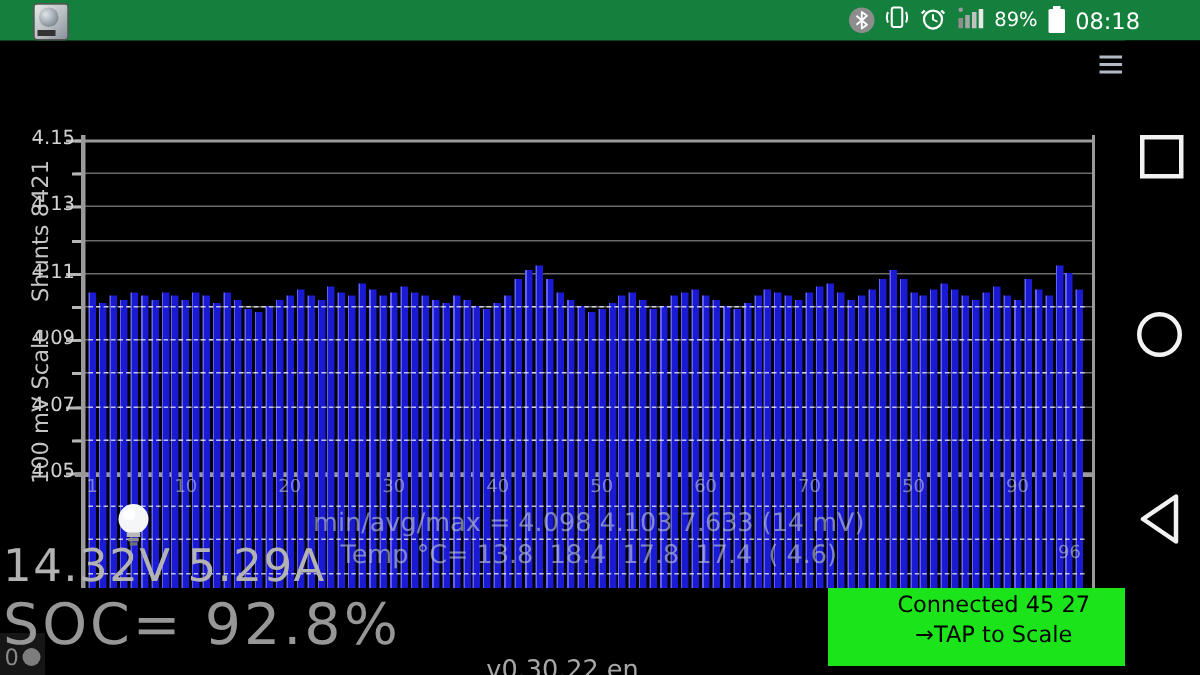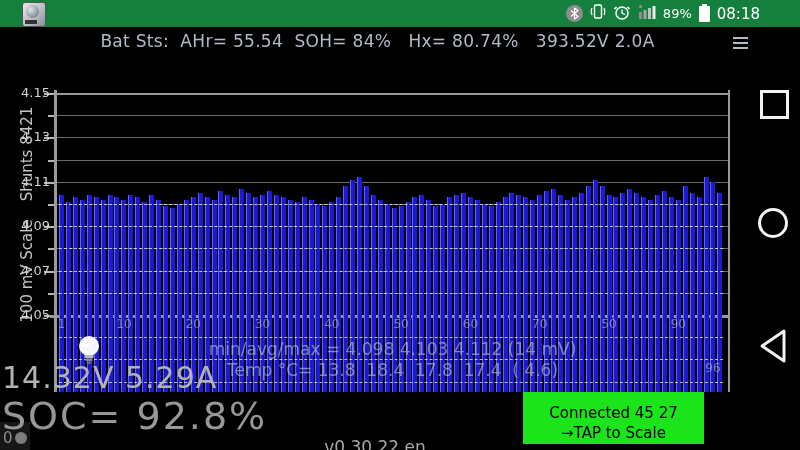--- a/index.html
+++ b/index.html
@@ -41,22 +41,22 @@
          color:rgba(190,200,212,.62);z-index:5;}
   
   .aux{position:absolute;left:2px;top:360px;font-size:30px;color:#b3b3b3;z-index:6;letter-spacing:1px;white-space:pre;}
   .soc{position:absolute;left:2px;top:394px;font-size:38px;color:#979797;z-index:6;letter-spacing:2px;white-space:pre;}
   .corner-sq{position:absolute;left:0;top:422px;width:30px;height:28px;background:#161616;z-index:5;}
   .touchctr{position:absolute;left:3px;top:429px;font-size:15px;color:#8a8a8a;z-index:6;display:flex;align-items:center;gap:2px;}
   .touchctr .dot{width:12px;height:12px;border-radius:50%;background:#7d7d7d;}
   .bulb{position:absolute;left:72px;top:334px;z-index:6;}
   .version{position:absolute;left:255px;top:397px;width:240px;text-align:center;font-size:17px;
            color:#a8a8a8;z-index:6;line-height:20px;white-space:pre;}
-  .connect{position:absolute;left:523px;top:392px;width:181px;height:52px;z-index:7;border:none;
-           display:flex;flex-direction:column;align-items:center;justify-content:flex-end;
+  .connect{position:absolute;left:552px;top:392px;width:221px;height:52px;z-index:7;border:none;
+           display:flex;flex-direction:column;align-items:center;justify-content:flex-start;
            font-family:"DejaVu Sans",sans-serif;font-size:15px;color:#000;line-height:20px;
            cursor:pointer;white-space:pre;}
   
   .navstrip{position:absolute;right:0;top:27px;width:50px;height:423px;background:#000;z-index:8;}
   .nav-recents{position:absolute;left:760px;top:90px;width:23px;height:23px;border:3px solid #f2f2f2;z-index:9;cursor:pointer;}
   .nav-home{position:absolute;left:758px;top:208px;width:24px;height:24px;border:3px solid #f2f2f2;border-radius:50%;z-index:9;cursor:pointer;}
   .nav-back{position:absolute;left:756px;top:327px;z-index:9;cursor:pointer;}
 </style>
 </head>
 <body>
@@ -96,21 +96,20 @@
           <rect x="10" y="4" width="3" height="11" fill="#c2c2c2"></rect>
           <rect x="14.5" y="2" width="3" height="13" fill="#e8e8e8"></rect>
         </svg>
       </span>
       <span class="sb-text">89%</span>
       <span class="batt"></span>
       <span class="sb-time">08:18</span>
     </div>
   </div>
 
-  <div class="hdr">Bat Sts:  AHr= 55.54  SOH= 84%   Hx= 80.74%   393.52V 2.0A</div>
   <div class="menu-btn">
       <i></i>
       <i></i>
       <i></i>
     </div>
 
   <div id="chart-layer">
       <div class="gridline major" style="left: 50px; top: 93px; width: 680px;"></div>
       <div class="gridline" style="left: 50px; top: 115.2px; width: 680px;"></div>
       <div class="gridline" style="left: 50px; top: 137.4px; width: 680px;"></div>
@@ -254,21 +253,21 @@
       <div class="xlab" style="left: 251.5px; top: 317px; text-align: center;">30</div>
       <div class="xlab" style="left: 320.8px; top: 317px;">40</div>
       <div class="xlab" style="left: 390.1px; top: 317px;">50</div>
       <div class="xlab" style="left: 459.4px; top: 317px;">60</div>
       <div class="xlab" style="left: 528.7px; top: 317px;">70</div>
       <div class="xlab" style="left: 598px; top: 317px;">50</div>
       <div class="xlab" style="left: 667.3px; top: 317px;">90</div>
       <div class="xlab" style="left: 702px; top: 317px; margin-top: 44px;">96</div>
     </div>
 
-  <div class="stats" style="top:339px">min/avg/max = 4.098 4.103 4.112 (14 mV)</div>
+  <div class="stats" style="top:339px">min/avg/max = 4.098 4.103 7.633 (14 mV)</div>
   <div class="stats" style="top:360px">Temp °C= 13.8  18.4  17.8  17.4  ( 4.6)</div>
 
   <div class="bulb">
     <svg width="34" height="32" viewBox="0 0 34 32">
       <circle cx="17" cy="12" r="10" fill="#f4f6f8"></circle>
       <circle cx="14" cy="9" r="4" fill="#ffffff"></circle>
       <rect x="12.5" y="21" width="9" height="3" fill="#b9b9b9"></rect>
       <rect x="13.5" y="24.5" width="7" height="2.4" fill="#8e8e8e"></rect>
       <rect x="14.5" y="27.5" width="5" height="2.2" fill="#707070"></rect>
     </svg>

